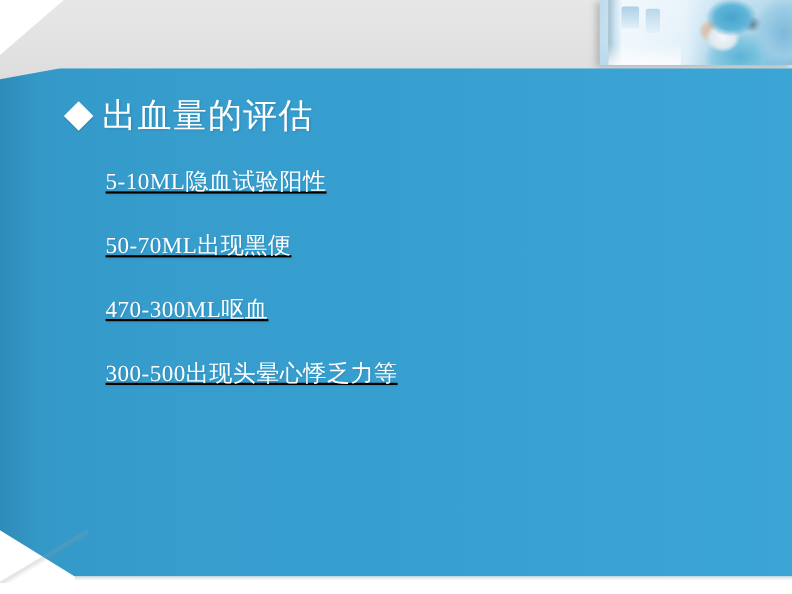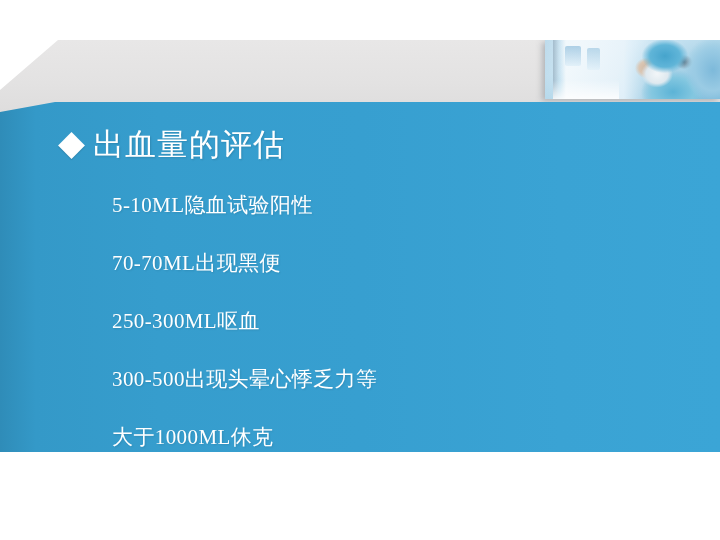--- a/index.html
+++ b/index.html
@@ -10,24 +10,23 @@
     width: 720px;
     height: 540px;
     overflow: hidden;
     background: #ffffff;
     font-family: "Liberation Serif", "DejaVu Serif", serif;
   }
 
   .slide {
     position: relative;
     width: 720px;
-    height: 412px;
+    height: 540px;
     background: #ffffff;
     overflow: hidden;
-    margin-top: 40px;
   }
 
   
   .top-band {
     position: absolute;
     left: 0;
     top: 0;
     width: 720px;
     height: 72px;
     background: linear-gradient(to bottom, #e8e7e7 0%, #e3e2e2 60%, #dedddd 100%);
@@ -161,23 +160,24 @@
     font-size: 31px;
     line-height: 34px;
     letter-spacing: 1px;
     white-space: nowrap;
     text-shadow: 1px 1px 2px rgba(0,0,0,0.13);
   }
 
   
   .body-list {
     position: absolute;
-    left: 112px;
+    left: 96px;
     top: 152px;
     width: 560px;
+    text-decoration: underline;
   }
   .body-line {
     color: #ffffff;
     font-size: 21px;
     line-height: 26px;
     letter-spacing: 0.4px;
     margin-bottom: 32px;
     white-space: nowrap;
     text-shadow: 1px 1px 2px rgba(0,0,0,0.10);
   }
@@ -204,19 +204,18 @@
   <div class="panel-shadow"></div>
   <div class="panel-shadow-diag"></div>
 
   <div class="title-row">
     <span class="diamond-bullet"></span>
     <span class="title-text">出血量的评估</span>
   </div>
 
   <div class="body-list">
     <div class="body-line">5-10ML隐血试验阳性</div>
-    <div class="body-line">70-70ML出现黑便</div>
-    <div class="body-line">250-300ML呕血</div>
+    <div class="body-line">50-70ML出现黑便</div>
+    <div class="body-line">470-300ML呕血</div>
     <div class="body-line">300-500出现头晕心悸乏力等</div>
-    <div class="body-line">大于1000ML休克</div>
   </div>
 
 </div>
 
 </body></html>

